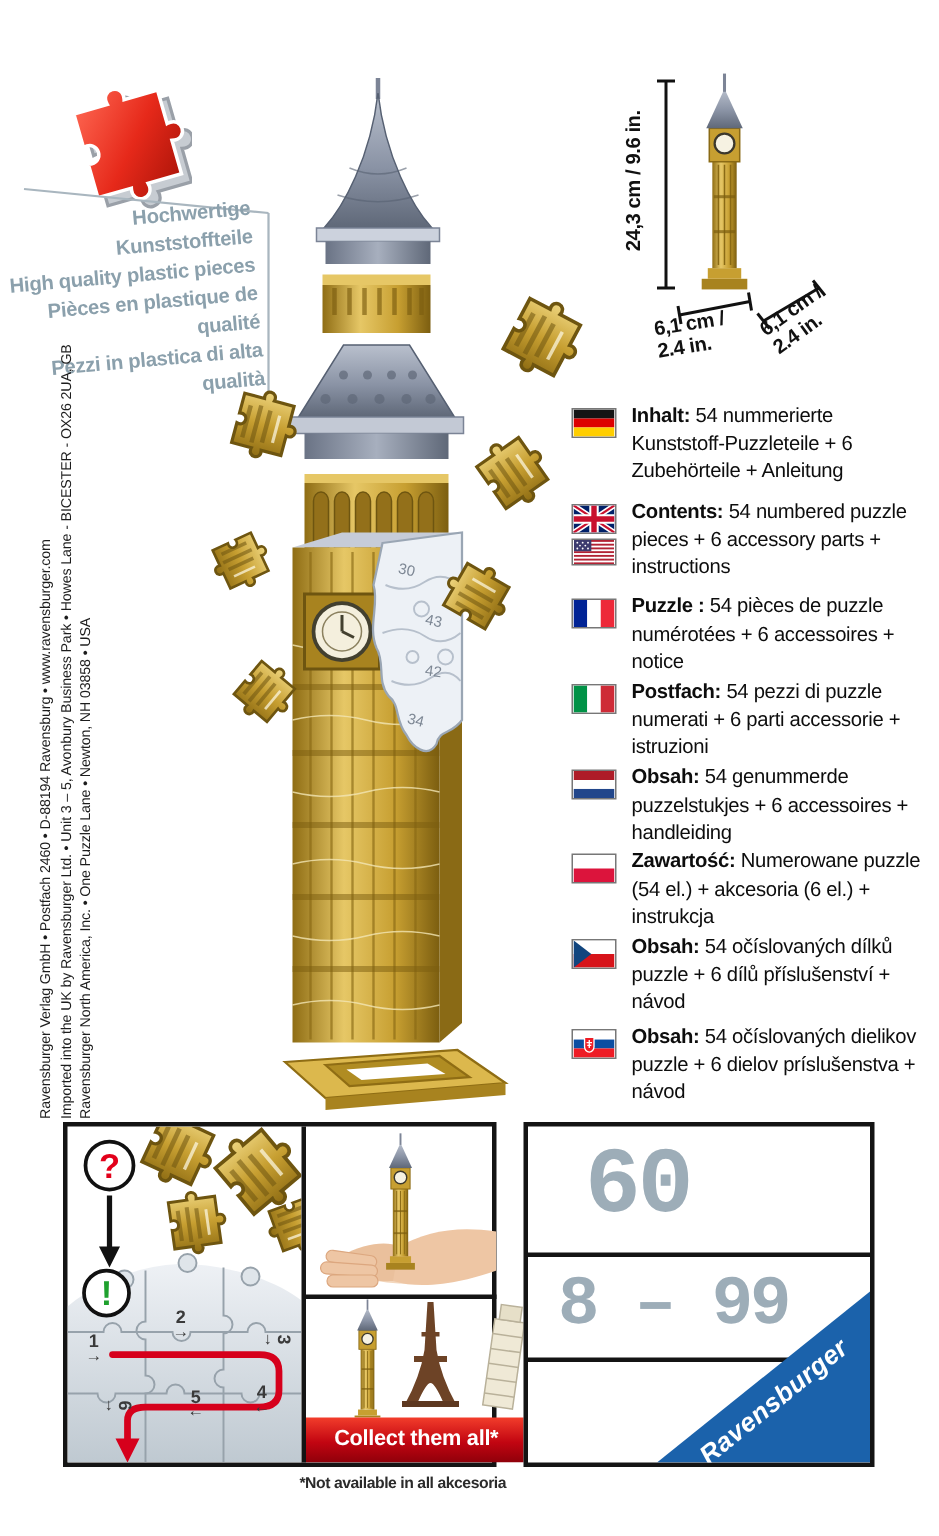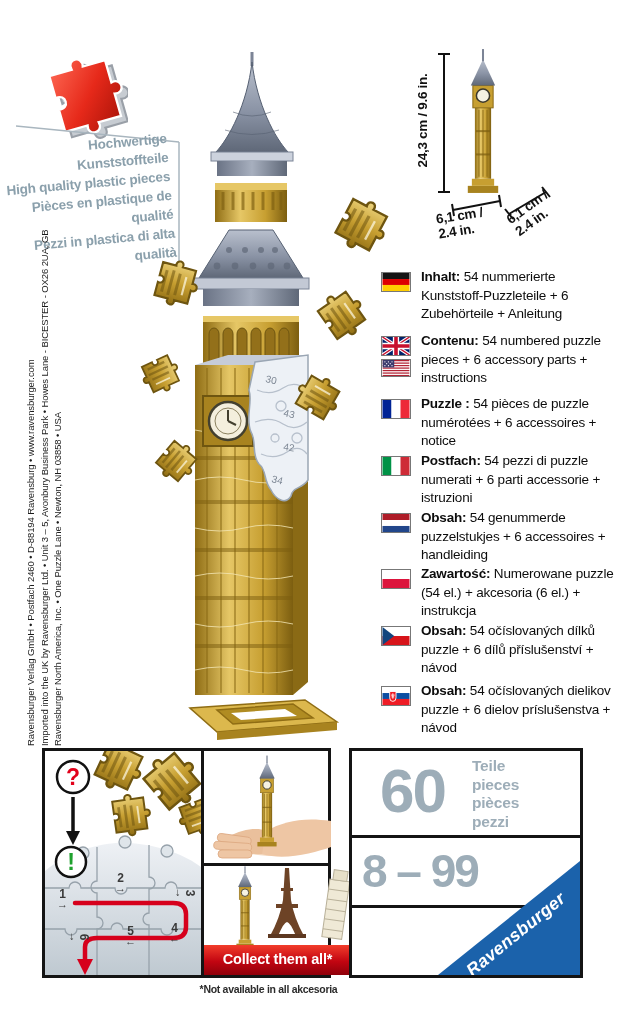--- a/index.html
+++ b/index.html
@@ -34,21 +34,21 @@
   .dnum .arr{display:block;font-size:11px;line-height:9px;}
   .rot90{transform:rotate(90deg);}
   .hand-img{position:absolute;left:159px;top:0;width:127px;height:112px;overflow:hidden;}
   .towers-img{position:absolute;left:159px;top:115px;width:127px;height:109px;overflow:hidden;padding-left:20px;}
   .banner{position:absolute;left:0;bottom:0;width:100%;height:30px;
           background:linear-gradient(#f23d2b,#c20511 55%,#8f000a);
           color:#fff;font-weight:bold;font-size:14.5px;text-align:center;line-height:29px;letter-spacing:-.2px;}
   .footnote{left:196px;top:983px;width:145px;text-align:center;font-size:10.5px;font-weight:bold;color:#2b2b2b;letter-spacing:-.3px;}
   
   .br-panel{left:349px;top:748px;width:234px;height:230px;overflow:hidden;}
-  .br-row{position:absolute;left:2px;width:100%;}
+  .br-row{position:absolute;left:12px;width:100%;font-family:Liberation Mono, monospace;}
   .br-div{position:absolute;left:0;width:100%;height:3px;background:#141414;}
   .bignum{font-weight:bold;color:#9dadb8;letter-spacing:-2px;}
   .biglabels{position:absolute;font-weight:bold;color:#9dadb8;font-size:15.5px;line-height:18.5px;letter-spacing:-.2px;}
   .lvl-label{position:absolute;left:16px;top:8px;font-weight:bold;font-size:19px;color:#8d9eab;letter-spacing:-.3px;}
   .lvl-row{position:absolute;left:10px;top:38px;display:flex;gap:1px;}
   .lvl-piece{width:27px;height:27px;transform:rotate(-12deg);}
   .lvl-filled use{fill:#e2001a;stroke:#b00014;stroke-width:1;}
   .lvl-empty use{fill:#bcc7ce;stroke:#a5b2ba;stroke-width:1;}
   .tri{position:absolute;right:0;bottom:0;width:0;height:0;
        border-left:142px solid transparent;border-bottom:114px solid #1b62ab;}
@@ -347,21 +347,21 @@
             <circle cx="6.5" cy="2" r=".7"></circle>
             <circle cx="10.5" cy="2" r=".7"></circle>
             <circle cx="4.5" cy="4.2" r=".7"></circle>
             <circle cx="8.5" cy="4.2" r=".7"></circle>
             <circle cx="2.5" cy="6.4" r=".7"></circle>
             <circle cx="6.5" cy="6.4" r=".7"></circle>
             <circle cx="10.5" cy="6.4" r=".7"></circle>
           </g>
         </svg>
     </div>
-    <p class="c-text"><b>Contenu:</b><span> 54 numbered puzzle pieces + 6 accessory parts + instructions</span></p>
+    <p class="c-text"><b>Contents:</b><span> 54 numbered puzzle pieces + 6 accessory parts + instructions</span></p>
   </div>
   <div class="abs c-row" style="top:395px">
     <div class="c-flags">
         <svg class="flag" viewBox="0 0 30 20">
       <rect width="10" height="20" fill="#002395"></rect>
           <rect x="10" width="10" height="20" fill="#fff"></rect>
           <rect x="20" width="10" height="20" fill="#ed2939"></rect>
         </svg>
       </div>
     <p class="c-text"><b>Puzzle :</b><span> 54 pièces de puzzle numérotées + 6 accessoires + notice</span></p>
@@ -497,26 +497,20 @@
       </svg>
       <div class="banner">Collect them all*</div>
     </div>
   </div>
 
   <div class="abs footnote">*Not available in all akcesoria</div>
 
   <div class="abs panel br-panel">
     <div class="br-row" style="top:0;height:84px">
       <div class="abs bignum" style="left:26px;top:4px;font-size:62px">60</div>
-      <div class="biglabels" style="left:118px;top:6px">
-        <div>Teile</div>
-          <div>pieces</div>
-        <div>pièces</div>
-          <div>pezzi</div>
-      </div>
     </div>
     <div class="br-div" style="top:84px"></div>
     <div class="br-row" style="top:87px;height:54px">
       <div class="abs bignum" style="left:8px;top:6px;font-size:46px">8 – 99</div>
     </div>
     <div class="br-div" style="top:154px"></div>
     <div class="tri"></div>
     <div class="brand">Ravensburger</div>
   </div>
 

